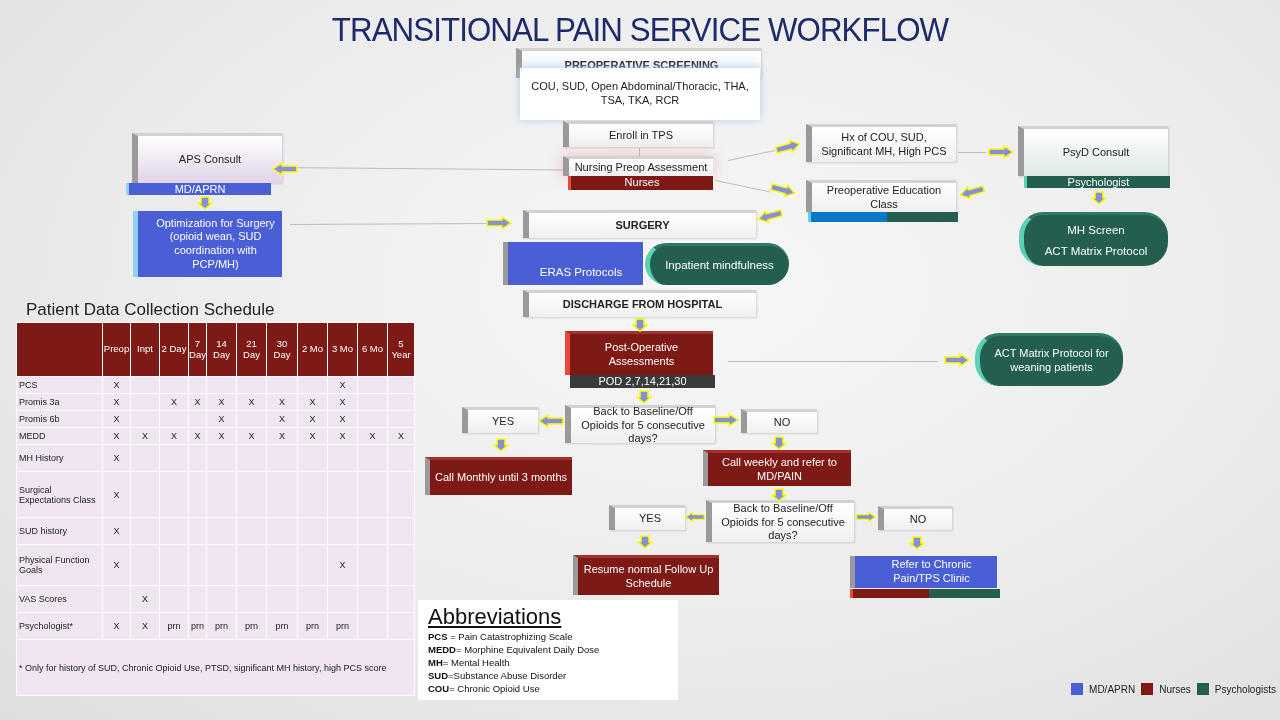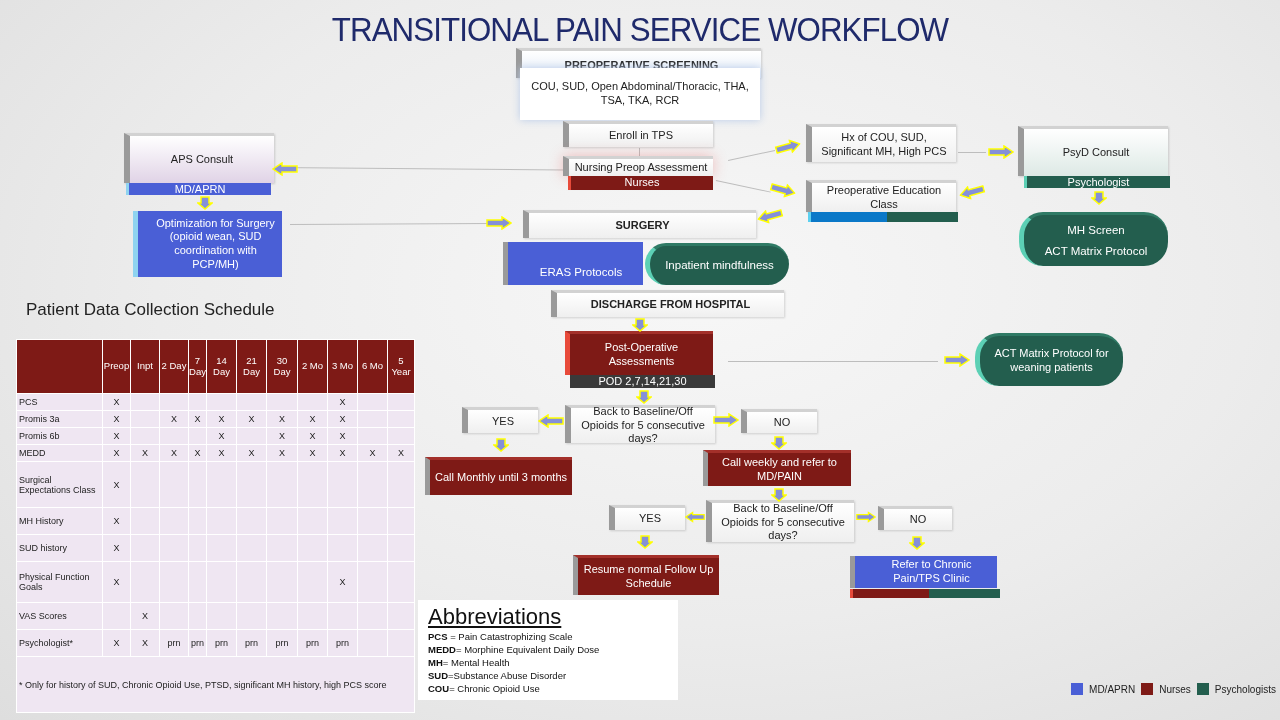--- a/index.html
+++ b/index.html
@@ -17,21 +17,21 @@
   .red { background: #7e1a16; color: #fff; border-left: 5px solid #e84a3a; border-top: 3px solid #a3302a; }
   .green { background: #235e4e; color: #fff; border-left: 5px solid #5cd0b5; border-top: 3px solid #2f7a65; border-radius: 24px; }
   .bold { font-weight: bold; }
   .band { position: absolute; font-size: 11px; color: #fff; text-align: center; line-height: 12px; }
   .line { position: absolute; background: #bdbdbd; height: 1px; transform-origin: 0 0; }
   .arrow { position: absolute; width: 26px; height: 14px; }
   .arrow svg { width: 100%; height: 100%; display: block; }
   .darrow { position: absolute; width: 16px; height: 14px; }
   .darrow svg { width: 100%; height: 100%; display: block; }
   .table-title { position: absolute; left: 26px; top: 300px; font-size: 17px; color: #222; }
-  table.sched { position: absolute; left: 16px; top: 339px; border-collapse: collapse; font-size: 9px; color: #222; }
+  table.sched { position: absolute; left: 16px; top: 322px; border-collapse: collapse; font-size: 9px; color: #222; }
   table.sched th { background: #7e1a16; color: #fff; font-weight: normal; height: 54px; border: 1px solid #fff; font-size: 9.5px; line-height: 1.1; }
   table.sched td { background: #efe6f2; border: 1px solid #fff; text-align: center; }
   table.sched td.lbl { text-align: left; padding-left: 2px; }
   .abbr { position: absolute; left: 418px; top: 600px; width: 260px; height: 100px; background: #fff; padding: 4px 10px; }
   .abbr h2 { font-size: 22px; font-weight: normal; text-decoration: underline; line-height: 26px; color: #111; }
   .abbr div { font-size: 9.5px; line-height: 13px; color: #111; }
   .legend { position: absolute; right: 4px; top: 683px; display: flex; align-items: center; font-size: 10px; color: #222; gap: 6px; }
   .sw { width: 12px; height: 12px; display: inline-block; }
 </style>
 </head>
@@ -48,38 +48,38 @@
   <div class="line" style="left:728px;top:361px;width:210px;"></div>
   <div class="line" style="left:639px;top:148px;width:1px;height:8px;background:#bdbdbd;"></div>
 
   <div class="box b3d bold" style="left:516px;top:48px;width:245px;height:30px;background:linear-gradient(#fff,#e4ecf7);align-items:flex-start;padding-top:8px;">PREOPERATIVE SCREENING</div>
   <div class="box white" style="left:520px;top:68px;width:240px;height:52px;box-shadow:0 0 8px #b9cbe8;">COU, SUD, Open Abdominal/Thoracic, THA, TSA, TKA, RCR</div>
 
   <div class="box b3d" style="left:563px;top:121px;width:150px;height:26px;">Enroll in TPS</div>
   <div class="box b3d" style="left:563px;top:156px;width:150px;height:20px;box-shadow:0 0 14px rgba(230,80,80,0.35);">Nursing Preop Assessment</div>
   <div class="band" style="left:568px;top:176px;width:145px;height:14px;background:#7e1a16;border-left:3px solid #e84a3a;">Nurses</div>
 
-  <div class="box b3d" style="left:124px;top:133px;width:150px;height:50px;background:linear-gradient(#fff,#e0d3e6);">APS Consult</div>
+  <div class="box b3d" style="left:132px;top:133px;width:150px;height:50px;background:linear-gradient(#fff,#e0d3e6);">APS Consult</div>
   <div class="band" style="left:126px;top:183px;width:145px;height:12px;background:#4a5fd6;border-left:3px solid #8fd3f0;">MD/APRN</div>
   <div class="box blue" style="left:133px;top:211px;width:149px;height:66px;">Optimization for Surgery (opioid wean, SUD coordination with PCP/MH)</div>
 
   <div class="box b3d" style="left:806px;top:124px;width:150px;height:38px;">Hx of COU, SUD, Significant MH, High PCS</div>
   <div class="box b3d" style="left:1018px;top:126px;width:150px;height:50px;background:linear-gradient(#fff,#dde9e5);">PsyD Consult</div>
   <div class="band" style="left:1024px;top:176px;width:146px;height:12px;background:#235e4e;border-left:3px solid #5cd0b5;">Psychologist</div>
   <div class="box b3d" style="left:806px;top:180px;width:150px;height:32px;">Preoperative Education Class</div>
   <div class="band" style="left:808px;top:212px;width:150px;height:10px;background:linear-gradient(90deg,#0a78c8 0 52%,#235e4e 52% 100%);border-left:3px solid #5cd0f0;"></div>
   <div class="box green" style="left:1019px;top:212px;width:149px;height:54px;flex-direction:column;font-size:11.5px;">
     <span>MH Screen</span>
     <span style="margin-top:6px;">ACT Matrix Protocol</span>
   </div>
 
   <div class="box b3d bold" style="left:523px;top:210px;width:233px;height:28px;">SURGERY</div>
   <div class="box blue" style="left:503px;top:242px;width:140px;height:43px;border-left:5px solid #9a9a9a;align-items:flex-end;padding-bottom:6px;font-size:11.5px;">ERAS Protocols</div>
   <div class="box green" style="left:645px;top:243px;width:144px;height:42px;font-size:11.5px;">Inpatient mindfulness</div>
-  <div class="box b3d bold" style="left:551px;top:290px;width:233px;height:27px;">DISCHARGE FROM HOSPITAL</div>
+  <div class="box b3d bold" style="left:523px;top:290px;width:233px;height:27px;">DISCHARGE FROM HOSPITAL</div>
   <div class="box red" style="left:565px;top:331px;width:148px;height:44px;">Post-Operative Assessments</div>
   <div class="band" style="left:570px;top:375px;width:145px;height:13px;background:#3a3a3a;">POD 2,7,14,21,30</div>
   <div class="box green" style="left:975px;top:333px;width:148px;height:53px;">ACT Matrix Protocol for weaning patients</div>
 
   <div class="box b3d" style="left:565px;top:405px;width:150px;height:38px;">Back to Baseline/Off Opioids for 5 consecutive days?</div>
   <div class="box b3d" style="left:462px;top:407px;width:76px;height:26px;">YES</div>
   <div class="box b3d" style="left:741px;top:409px;width:76px;height:24px;">NO</div>
   <div class="box red" style="left:425px;top:457px;width:147px;height:38px;border-left:5px solid #9a9a9a;">Call Monthly until 3 months</div>
   <div class="box red" style="left:703px;top:450px;width:148px;height:36px;border-left:5px solid #9a9a9a;">Call weekly and refer to MD/PAIN</div>
 
@@ -266,36 +266,36 @@
           <td>X</td>
           <td>X</td>
           <td>X</td>
           <td>X</td>
           <td>X</td>
           <td>X</td>
           <td>X</td>
           <td>X</td>
           <td>X</td>
         </tr>
+        <tr style="height: 27px;">
+          <td class="lbl">MH History</td>
+          <td>X</td>
+          <td></td>
+          <td></td>
+          <td></td>
+          <td></td>
+          <td></td>
+          <td></td>
+          <td></td>
+          <td></td>
+          <td></td>
+          <td></td>
+        </tr>
         <tr style="height: 46px;">
           <td class="lbl">Surgical Expectations Class</td>
-          <td>X</td>
-          <td></td>
-          <td></td>
-          <td></td>
-          <td></td>
-          <td></td>
-          <td></td>
-          <td></td>
-          <td></td>
-          <td></td>
-          <td></td>
-        </tr>
-        <tr style="height: 27px;">
-          <td class="lbl">MH History</td>
           <td>X</td>
           <td></td>
           <td></td>
           <td></td>
           <td></td>
           <td></td>
           <td></td>
           <td></td>
           <td></td>
           <td></td>

